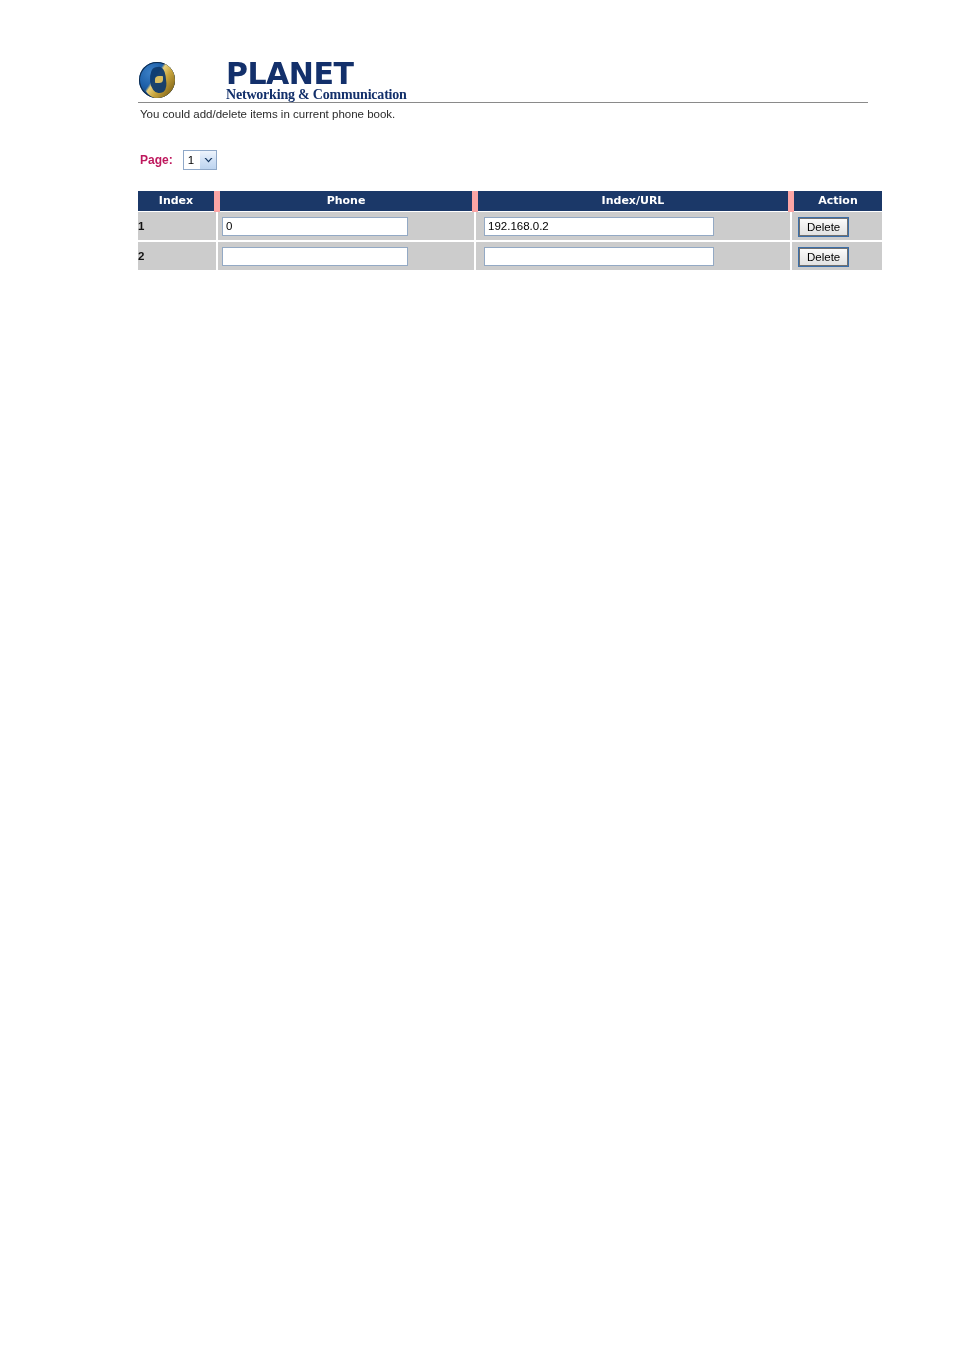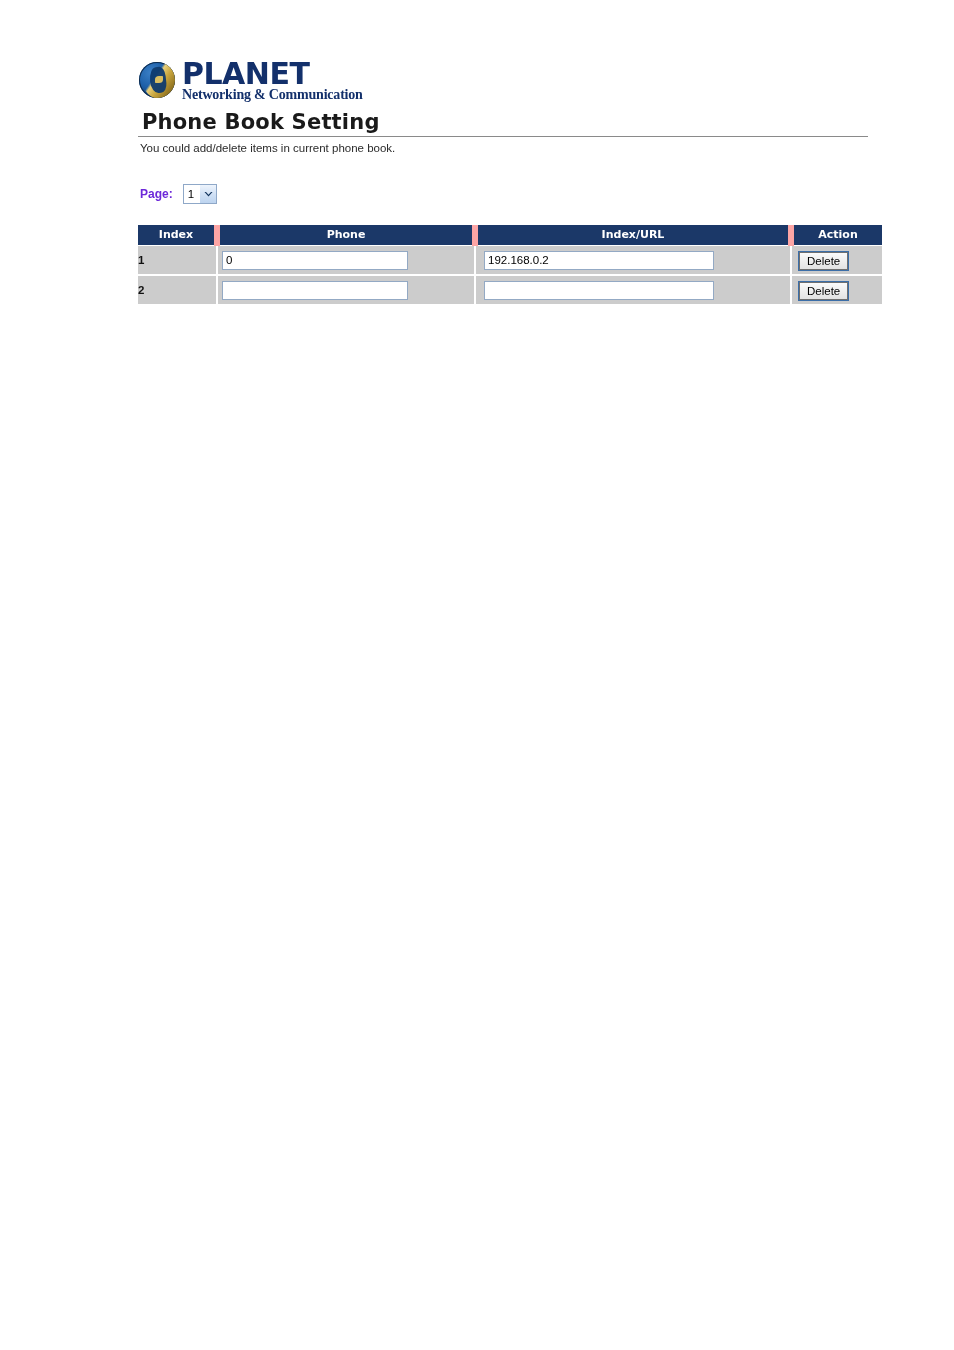--- a/index.html
+++ b/index.html
@@ -22,20 +22,21 @@
     left: 138px;
     top: 58px;
     width: 730px;
   }
 
   
   .logo-row {
     display: flex;
     align-items: center;
     height: 44px;
+    gap: 44px;
   }
   .logo-mark {
     width: 38px;
     height: 38px;
     position: relative;
     flex: 0 0 auto;
     margin-right: 6px;
   }
   .logo-mark .disc {
     position: absolute;
@@ -125,21 +126,21 @@
   .page-select-row {
     display: flex;
     align-items: center;
     margin-top: 28px;
     margin-left: 2px;
     height: 22px;
   }
   .page-label {
     font-size: 12px;
     font-weight: bold;
-    color: #6d28d9;
+    color: #be185d;
     margin-right: 10px;
   }
   .select-box {
     display: inline-flex;
     align-items: stretch;
     height: 20px;
     min-width: 32px;
     border: 1px solid #8fa8c8;
     background: #ffffff;
     box-sizing: border-box;
@@ -249,21 +250,20 @@
       <div class="gold"></div>
       <div class="face"></div>
       <div class="face-notch"></div>
     </div>
     <div class="logo-words">
       <div class="logo-title">PLANET</div>
       <div class="logo-sub">Networking &amp; Communication</div>
     </div>
   </div>
 
-  <div class="page-title">Phone Book Setting</div>
   <hr class="title-rule">
   <div class="page-desc">You could add/delete items in current phone book.</div>
 
   <div class="page-select-row">
     <span class="page-label">Page:</span>
     <span class="select-box">
       <span class="select-value">1</span>
       <span class="select-arrow">
         <svg width="9" height="7" viewBox="0 0 9 7" aria-hidden="true">
           <path d="M0.5 1 L4.5 5.5 L8.5 1 L7 1 L4.5 3.7 L2 1 Z" fill="#12345e"></path>

